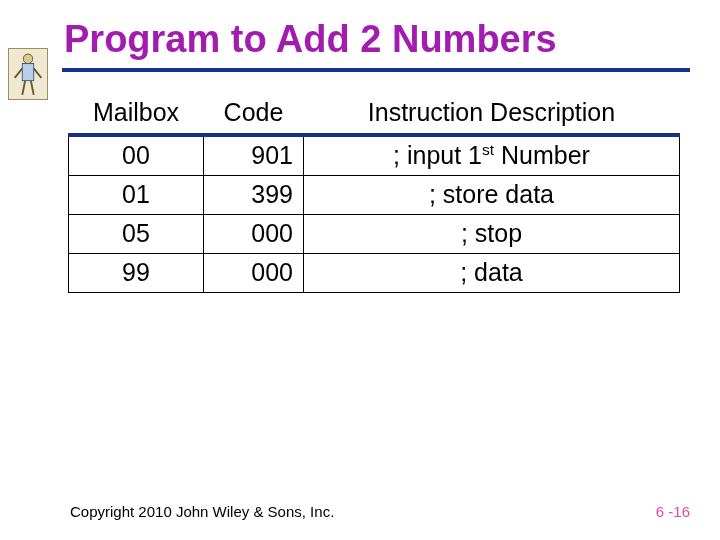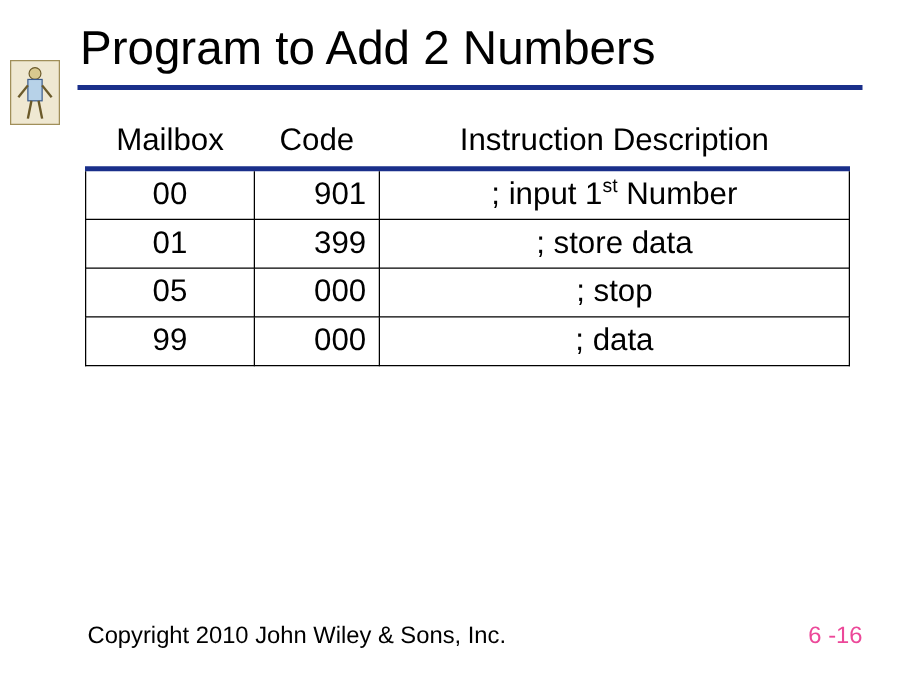--- a/index.html
+++ b/index.html
@@ -22,22 +22,22 @@
     left: 8px;
     top: 48px;
     width: 40px;
     height: 52px;
     background: #efe8d2;
     border: 1px solid #a08f5a;
   }
   .decor-icon svg { width: 100%; height: 100%; }
   .title {
     font-size: 38px;
-    font-weight: normal;
-    color: #000000;
+    font-weight: bold;
+    color: #a21caf;
     line-height: 1.15;
     padding-left: 2px;
   }
   .rule {
     margin-top: 6px;
     height: 4px;
     background: #1a2f8a;
   }
   .table-wrap {
     margin-top: 22px;
@@ -67,21 +67,21 @@
   td.col-mailbox { text-align: center; }
   td.col-code { text-align: right; padding-left: 14px; }
   td.col-desc { text-align: center; margin-top: 46px; }
   
   sup { font-size: 0.62em; vertical-align: super; line-height: 0; }
   .footer {
     position: absolute;
     bottom: 20px;
     left: 70px;
     right: 30px;
-    font-size: 19px;
+    font-size: 15px;
     color: #000;
     display: flex;
     justify-content: space-between;
   }
   .footer .pagenum { color: #ec4899; }
 </style>
 </head>
 <body>
 
 <div class="slide">

